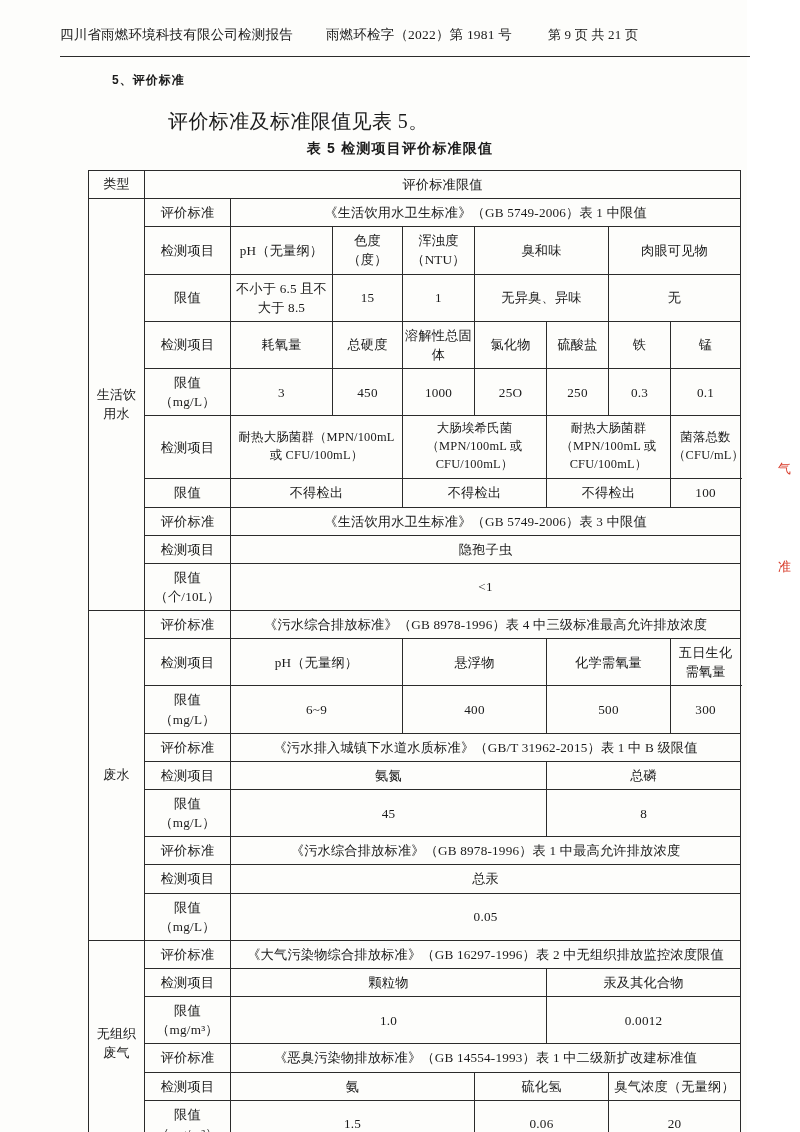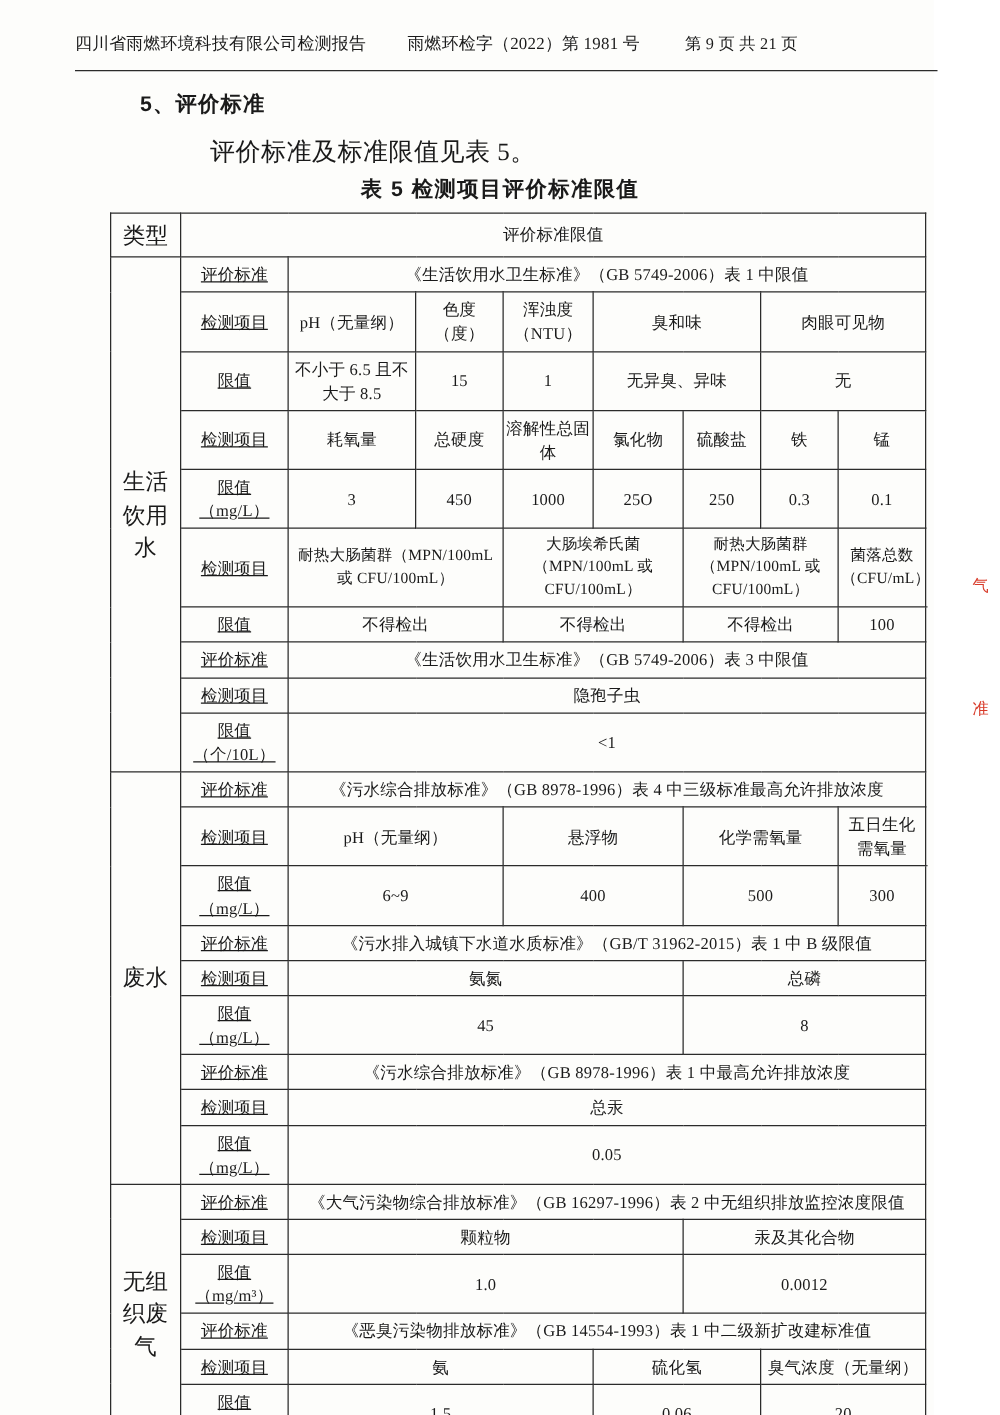--- a/index.html
+++ b/index.html
@@ -51,39 +51,39 @@
     top: 56px;
     width: 690px;
     height: 1px;
     background: #2b2b2b;
   }
   
   .sec-title {
     position: absolute;
     left: 112px;
     top: 72px;
-    font-size: 17px;
+    font-size: 12px;
     font-weight: bold;
     letter-spacing: 1px;
     font-family: "Liberation Sans", sans-serif;
   }
   .sec-para {
     position: absolute;
     left: 168px;
     top: 108px;
     font-size: 20px;
     letter-spacing: 0.4px;
   }
   .tbl-caption {
     position: absolute;
     left: 0;
     top: 140px;
     width: 800px;
     text-align: center;
-    font-size: 17px;
+    font-size: 14px;
     font-weight: bold;
     letter-spacing: 1.2px;
     font-family: "Liberation Sans", sans-serif;
   }
   
   table.main {
     position: absolute;
     left: 88px;
     top: 170px;
     width: 652px;
@@ -94,27 +94,26 @@
   table.main td {
     border: 1px solid #2b2b2b;
     text-align: center;
     vertical-align: middle;
     padding: 4px 2px;
     line-height: 1.45;
     letter-spacing: 0.2px;
   }
   td.type-cell {
     width: 56px;
-    font-size: 18px;
+    font-size: 13px;
     letter-spacing: 0.5px;
   }
   td.lbl {
     width: 86px;
     font-size: 13.2px;
-    text-decoration: underline;
   }
   .small {
     font-size: 12.4px;
   }
   
   .mark {
     position: absolute;
     color: #d83b2a;
     font-size: 13px;
     font-family: "Liberation Serif", serif;

